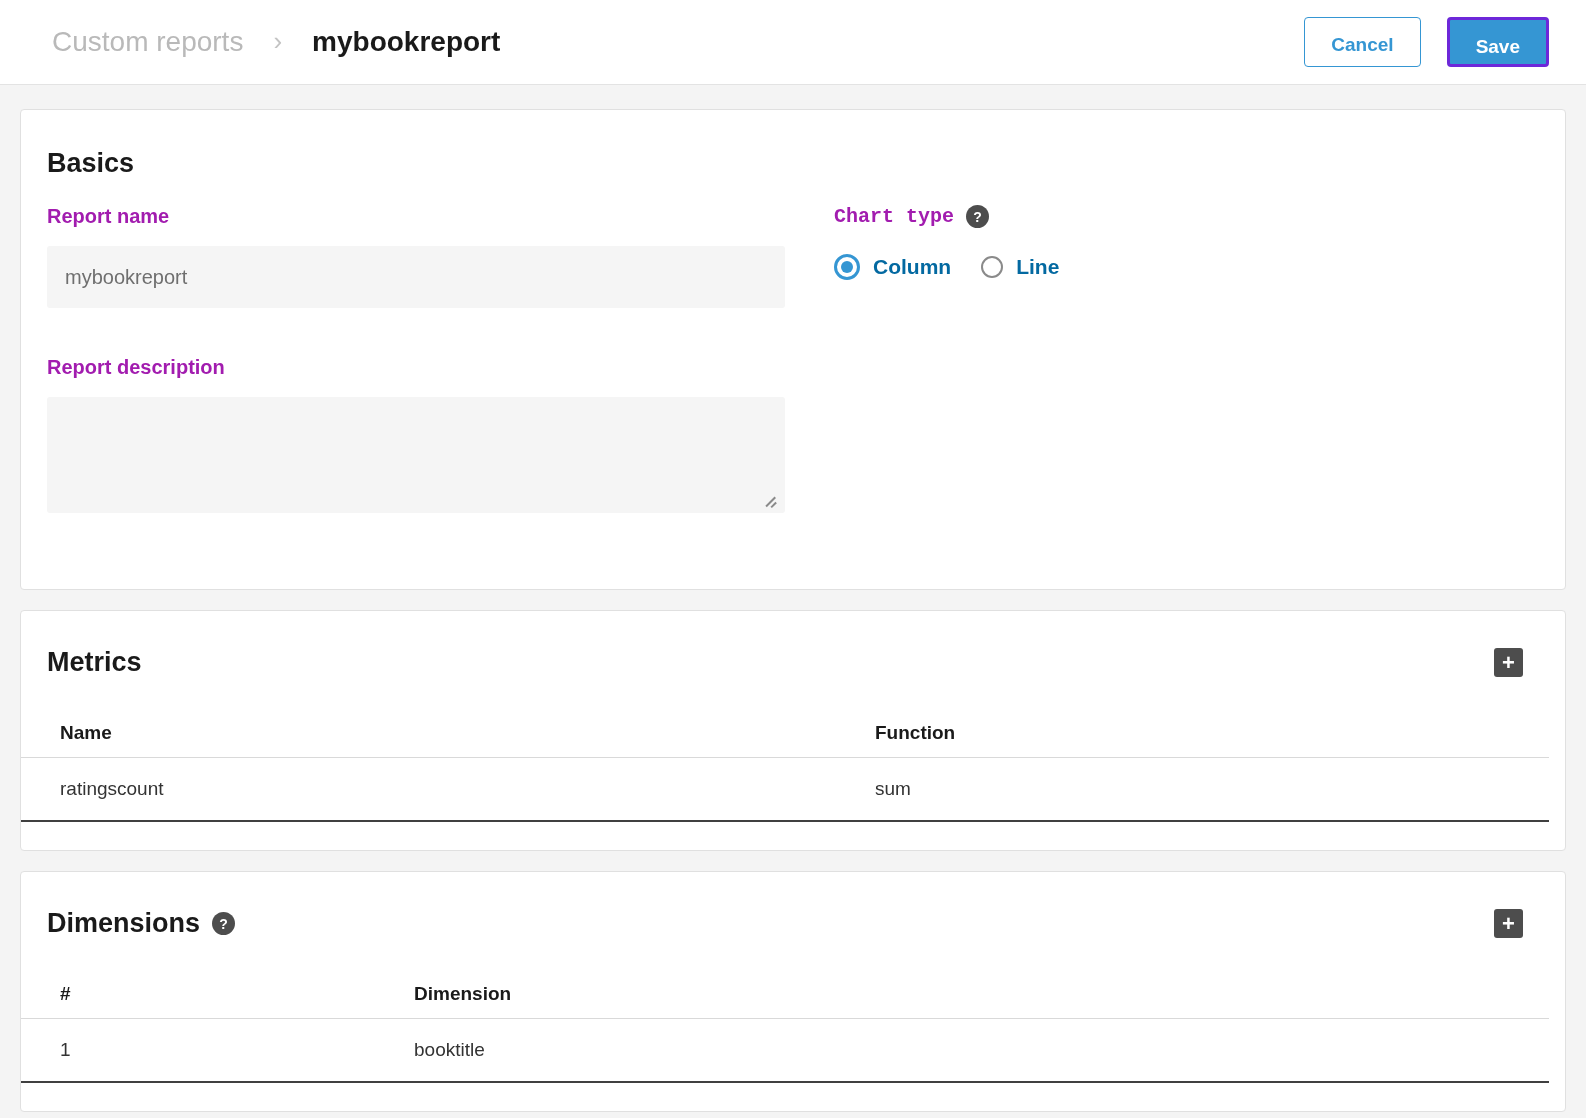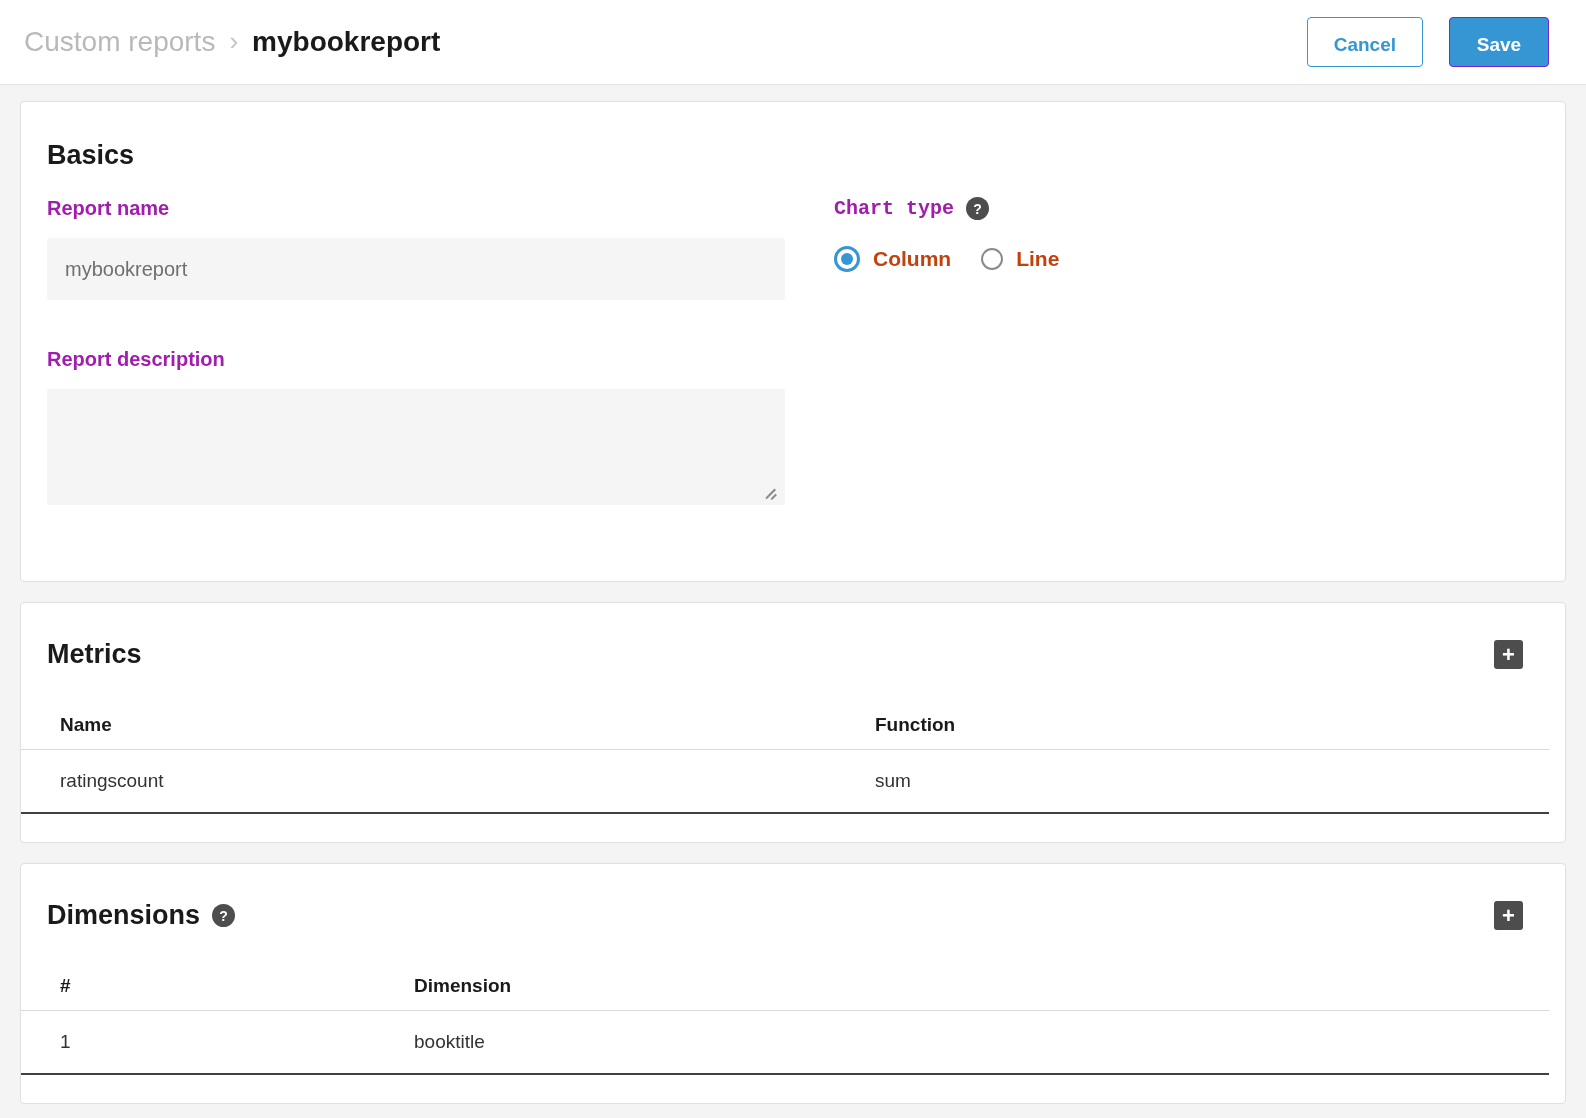--- a/index.html
+++ b/index.html
@@ -14,45 +14,46 @@
 
   
   .topbar {
     height: 85px;
     background: #fff;
     border-bottom: 1px solid #e3e3e3;
     display: flex;
     align-items: center;
     padding: 0 37px 0 24px;
   }
-  .breadcrumb { display: flex; align-items: center; gap: 14px; flex: 1; }
+  .breadcrumb { display: flex; align-items: center; gap: 30px; flex: 1; margin-left: 28px; }
   .crumb-parent { font-size: 28px; color: #b9b9b9; }
   .crumb-sep { font-size: 26px; color: #c3c3c3; margin-top: -2px; }
   .crumb-current { font-size: 28px; font-weight: 700; color: #1a1a1a; }
   .topbar-actions { display: flex; align-items: center; gap: 26px; }
   .btn {
     height: 50px;
     border-radius: 4px;
     font-family: "Liberation Sans", sans-serif;
     font-size: 19px;
     font-weight: 600;
     cursor: pointer;
     padding: 16px 26px;
   }
   .btn-cancel { background: #fff; border: 1px solid #3596d3; color: #3596d3; min-width: 116px; }
-  .btn-save { background: #3596d3; border: 1px solid #6d28d9; color: #fff; min-width: 100px; }
+  .btn-save { background: #3596d3; border: 3px solid #6d28d9; color: #fff; min-width: 100px; }
 
   
   .content { padding: 16px 20px 0 20px; }
   .card {
     background: #fff;
     border: 1px solid #e0e0e0;
     border-radius: 4px;
     margin-bottom: 20px;
     position: relative;
+    margin-top: 8px;
   }
   .card-title {
     font-size: 27px;
     font-weight: 700;
     color: #1a1a1a;
     display: inline-block;
   }
 
   
   .card-basics { padding: 38px 26px 76px 26px; min-height: 476px; }
@@ -123,21 +124,21 @@
     position: relative;
     flex: 0 0 auto;
     background: #fff;
   }
   .radio-option.selected .radio-circle { border: 3px solid #3596d3; width: 26px; height: 26px; }
   .radio-option.selected .radio-circle::after {
     content: ""; position: absolute; left: 50%; top: 50%;
     width: 12px; height: 12px; margin: -6px 0 0 -6px;
     background: #3596d3; border-radius: 50%;
   }
-  .radio-label { font-size: 21px; font-weight: 600; color: #c2410c; }
+  .radio-label { font-size: 21px; font-weight: 600; color: #0369a1; }
 
   
   .card-table { padding: 0 16px 28px 0; }
   .card-table-head {
     display: flex; align-items: center; justify-content: space-between;
     padding: 36px 26px 30px 26px;
   }
   .head-left { display: flex; align-items: center; gap: 12px; }
   .add-btn {
     width: 29px; height: 29px;

